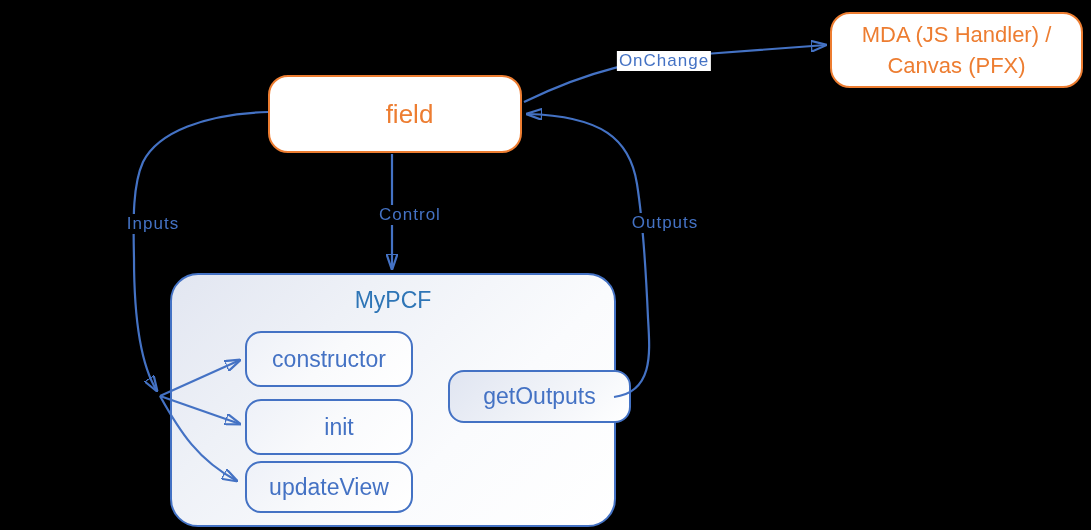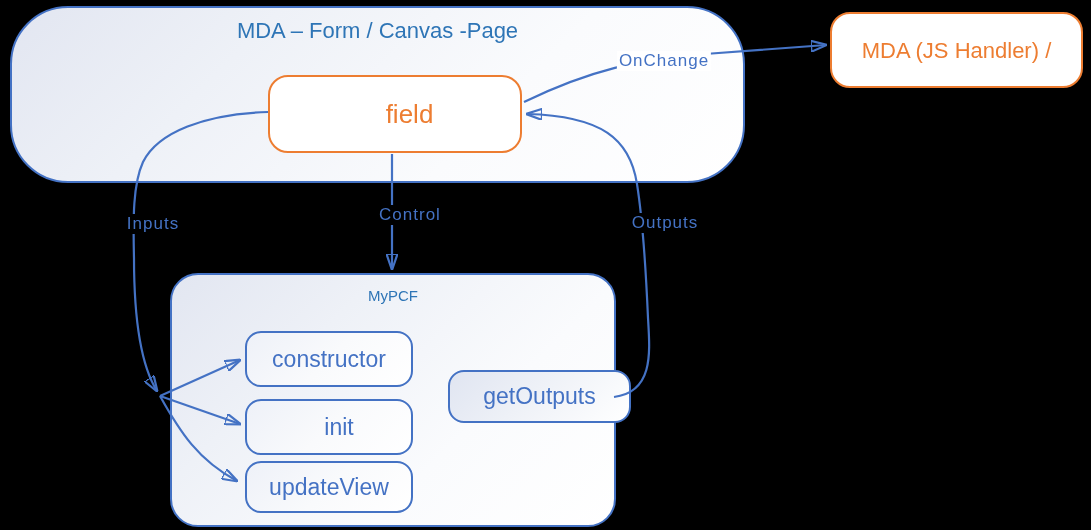--- a/index.html
+++ b/index.html
@@ -20,21 +20,21 @@
     z-index: 1;
   }
   .form-page { left: 10px; top: 6px; width: 735px; height: 177px; border-radius: 58px; }
   .mypcf     { left: 170px; top: 273px; width: 446px; height: 254px; border-radius: 28px; }
 
   .container-title {
     position: absolute; left: 0; width: 100%;
     text-align: center; color: #2E75B6;
   }
   .form-page .container-title { top: 10px; font-size: 22px; }
-  .mypcf .container-title     { top: 12px; font-size: 15px; }
+  .mypcf .container-title     { top: 12px; font-size: 23px; }
 
   
   .node {
     position: absolute;
     display: flex; align-items: center; justify-content: center;
     box-sizing: border-box;
     z-index: 2;
     background: #ffffff;
   }
   .field-node {
@@ -79,23 +79,20 @@
   #inputs-label   { left: 137px; top: 224px; }
   #control-label  { left: 394px; top: 215px; }
   #outputs-label  { left: 649px; top: 223px; }
   #onchange-label { left: 664px; top: 61px; }
 </style>
 </head>
 <body>
 
 <div class="stage">
 
-  <div class="container-box form-page">
-    <div class="container-title">MDA – Form / Canvas -Page</div>
-  </div>
 
   <div class="container-box mypcf">
     <div class="container-title">MyPCF</div>
   </div>
 
   <svg class="arrows" width="1091" height="530" viewBox="0 0 1091 530">
     <defs>
       <marker id="ah" viewBox="0 0 16 12" refX="15" refY="6" markerWidth="16" markerHeight="12" orient="auto" markerUnits="userSpaceOnUse">
         <path d="M0 0.5 L16 6 L0 11.5 Z" fill="#4472C4" stroke="none"></path>
       </marker>
@@ -115,20 +112,21 @@
 
     <path d="M 614 397 C 654 392 650 352 648 318 C 646 272 643 222 637 184 C 630 139 602 116 527 114" marker-end="url(#ah)"></path>
   </svg>
 
   <div class="node field-node">
     <span>field</span>
   </div>
 
   <div class="node js-handler-node">
     <div>MDA (JS Handler) /</div>
+    <div>Canvas (PFX)</div>
   </div>
 
   <div class="node method-node constructor-node">
     <span>constructor</span>
   </div>
   <div class="node method-node init-node">
     <span>init</span>
   </div>
   <div class="node method-node updateview-node">
     <span>updateView</span>

